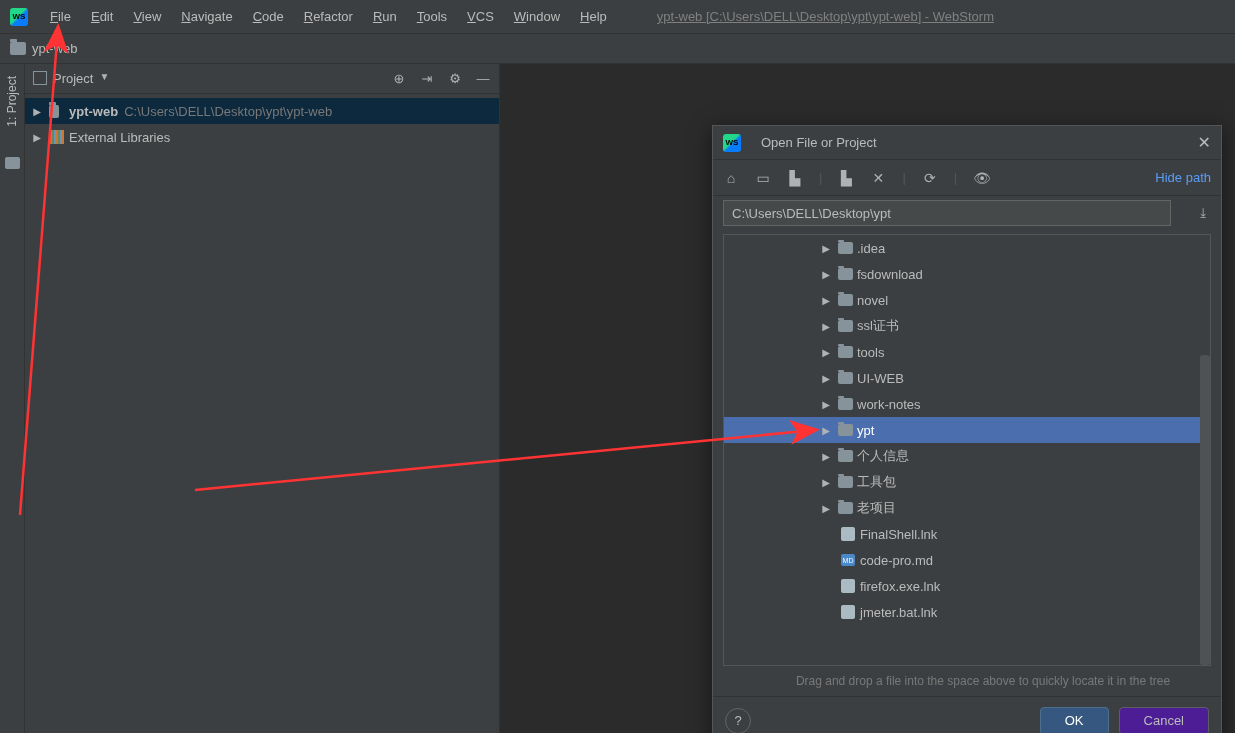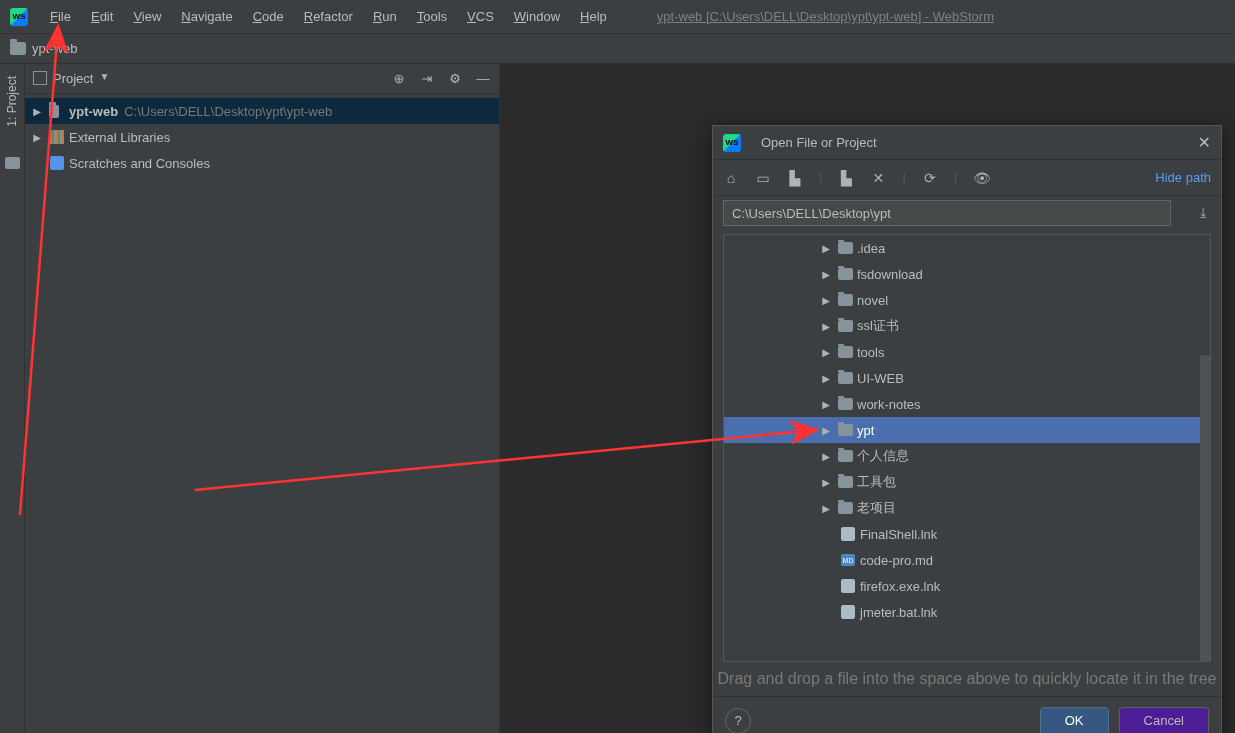--- a/index.html
+++ b/index.html
@@ -225,23 +225,24 @@
     .folder-dark { width: 15px; height: 12px; background: #87939a; border-radius: 2px; position: relative; }
     .folder-dark::before { content:""; position:absolute; top:-2px; left:0; width:6px; height:2px; background:#87939a; border-radius:1px 1px 0 0;}
     .md-icon { width: 14px; height: 12px; background:#4a88c7; border-radius:2px; font-size:7px; color:#fff; display:flex;align-items:center;justify-content:center;}
     .lnk-icon { width: 14px; height: 14px; background:#aabbc4; border-radius:2px; position:relative;}
     .scrollbar-vis {
       position: absolute; right: 0; top: 120px; width: 10px; height: 310px;
       background: #4e5254; border-radius: 3px;
     }
     .drag-hint {
       text-align: center;
-      font-size: 16px;
+      font-size: 12px;
       color: #787878;
       padding: 4px 0 8px;
+      margin-left: 32px;
     }
     .dialog-footer {
       height: 48px;
       display: flex; align-items: center;
       padding: 0 12px;
       gap: 10px;
       border-top: 1px solid #323232;
     }
     .help-btn {
       width: 26px; height: 26px; border-radius: 13px;
@@ -324,27 +325,20 @@
       <span class="tree-label" style="font-weight:bold">ypt-web</span>
       <span class="tree-path">C:\Users\DELL\Desktop\ypt\ypt-web</span>
     </div>
     <div class="tree-row">
       <span class="tree-arrow">▶</span>
       <span class="tree-icon">
           <div class="lib-icon"></div>
         </span>
       <span class="tree-label">External Libraries</span>
     </div>
-    <div class="tree-row">
-      <span class="tree-arrow"></span>
-      <span class="tree-icon">
-          <div class="scratch-icon"></div>
-        </span>
-      <span class="tree-label">Scratches and Consoles</span>
-    </div>
   </div>
 </div>
 <div class="left-side-bg"></div>
 
 <div class="editor-area"></div>
 
 <div class="dialog">
   <div class="dialog-title">
     <div class="app-icon">WS</div>
     <span>Open File or Project</span>

